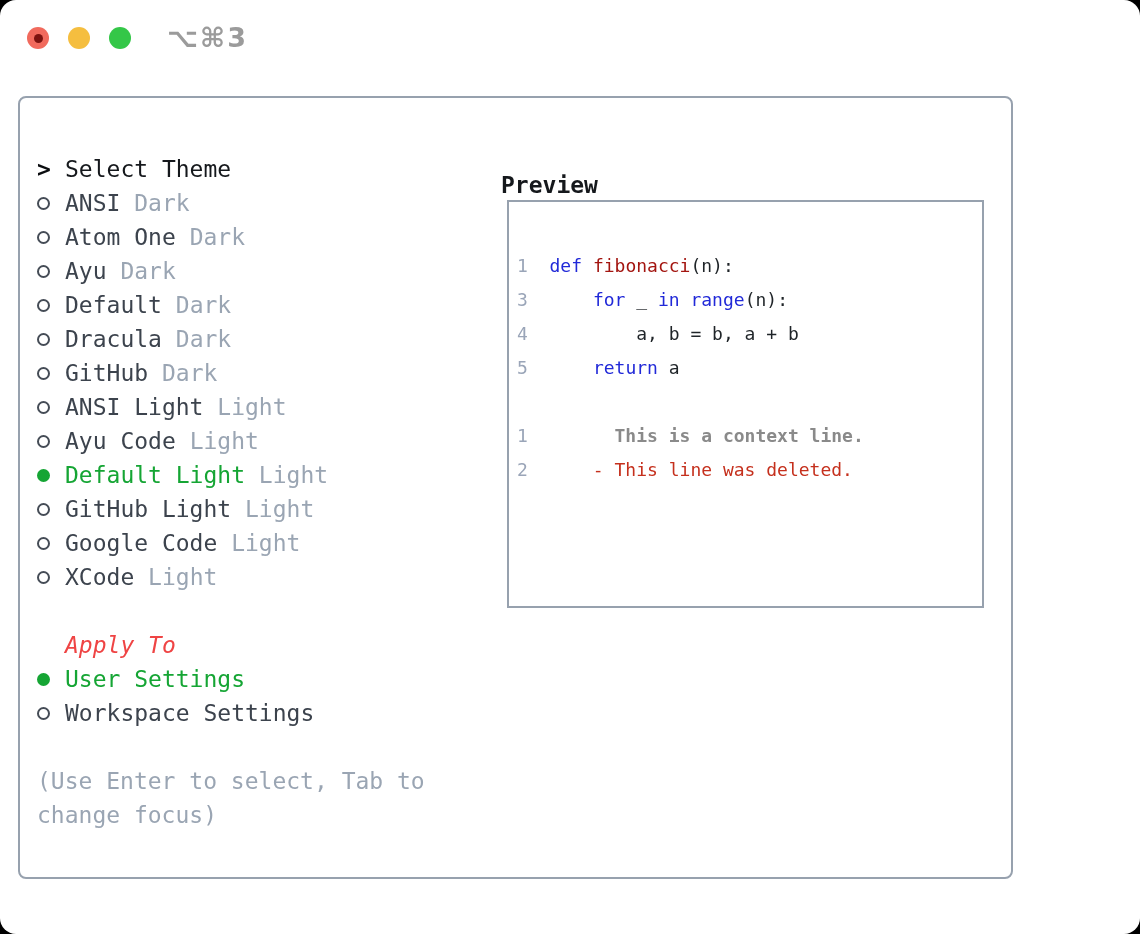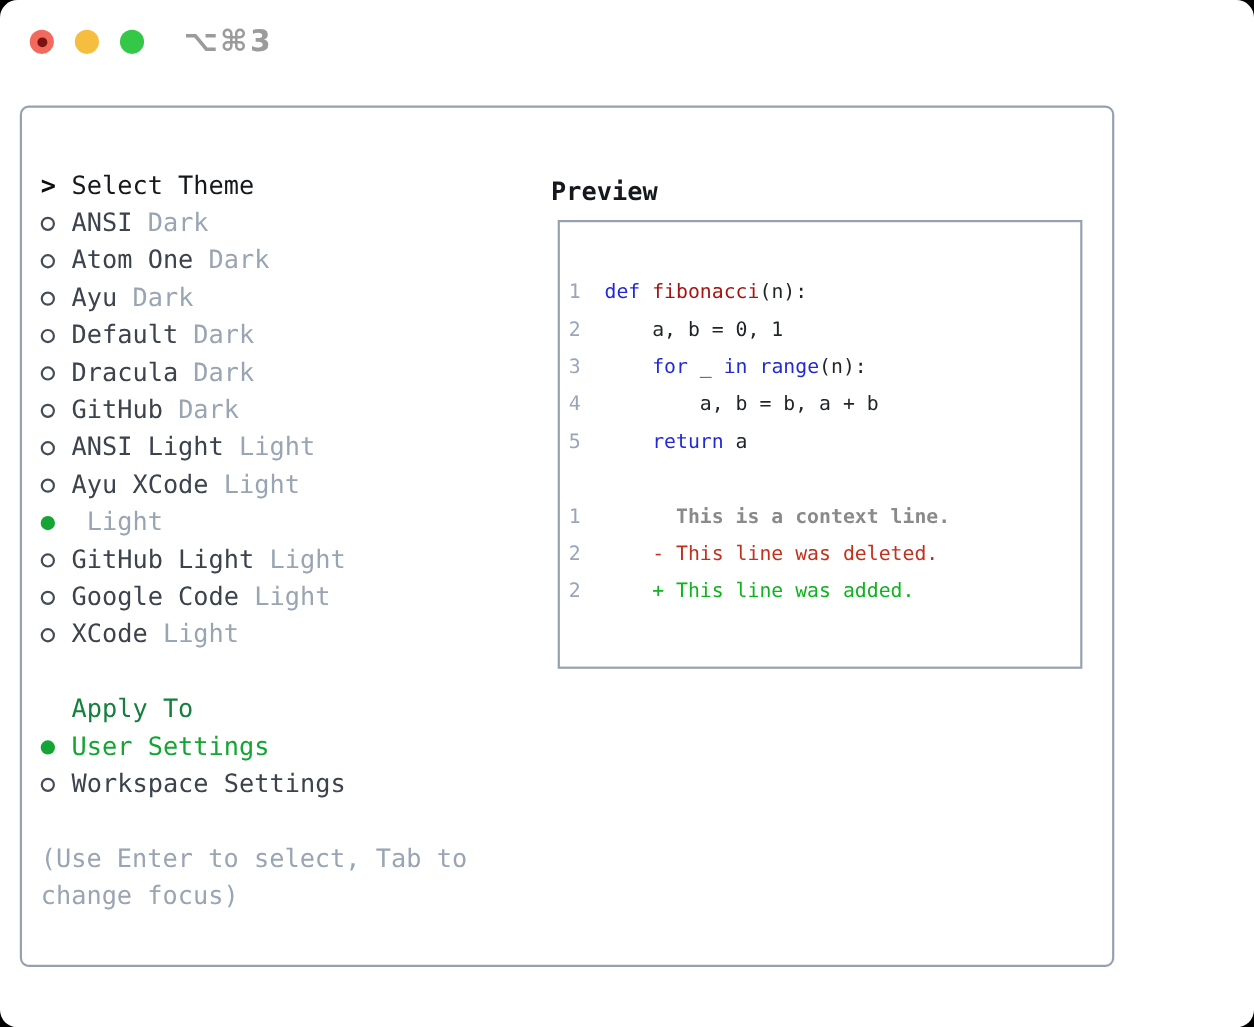--- a/index.html
+++ b/index.html
@@ -32,26 +32,26 @@
   
   .left-col{position:absolute;left:17px;top:54px;font-size:23px;color:var(--c-item);}
   .lrow{height:34px;display:flex;align-items:center;white-space:pre;}
   .marker{width:28px;flex:0 0 28px;display:flex;align-items:center;}
   .ring{width:13px;height:13px;border-radius:50%;border:2px solid #454C56;box-sizing:border-box;}
   .bullet{width:13px;height:13px;border-radius:50%;background:var(--c-green);}
   .cursor{font-weight:bold;color:#0B0D10;}
   .item-name{color:var(--c-item);}
   .item-name.sel{color:var(--c-green);}
   .variant{color:var(--c-muted);}
-  .section-label{color:#15803d;}
+  .section-label{color:#ef4444;font-style:italic;}
   .list-header{font-weight:normal;color:var(--c-header);}
   .hint{color:var(--c-muted);}
 
   
-  .preview-title{position:absolute;left:481px;top:60px;height:34px;display:flex;align-items:center;
+  .preview-title{position:absolute;left:481px;top:70px;height:34px;display:flex;align-items:center;
     font-size:23px;font-weight:bold;color:var(--c-header);}
   .preview-box{position:absolute;left:487px;top:102px;width:477px;height:408px;box-sizing:border-box;
     border:2px solid var(--c-border);background:#fff;overflow:hidden;}
   .code{padding:47px 0 0 8px;font-size:18px;line-height:34px;color:var(--c-code);}
   .code-line{height:34px;white-space:pre;}
   .tok-ln{color:var(--c-ln);}
   .tok-keyword{color:var(--c-keyword);}
   .tok-function{color:var(--c-func);}
   .tok-plain{color:var(--c-code);}
   .tok-context{color:var(--c-ctx);font-weight:bold;}
@@ -77,42 +77,40 @@
   <div class="panel">
     <div class="left-col" id="left-col">
         <div class="lrow"><span class="marker"><span class="cursor">&gt;</span></span><span class="list-header">Select Theme</span></div>
         <div class="lrow"><span class="marker"><span class="ring"></span></span><span class="item-name">ANSI</span><span class="variant"> Dark</span></div>
         <div class="lrow"><span class="marker"><span class="ring"></span></span><span class="item-name">Atom One</span><span class="variant"> Dark</span></div>
         <div class="lrow"><span class="marker"><span class="ring"></span></span><span class="item-name">Ayu</span><span class="variant"> Dark</span></div>
         <div class="lrow"><span class="marker"><span class="ring"></span></span><span class="item-name">Default</span><span class="variant"> Dark</span></div>
         <div class="lrow"><span class="marker"><span class="ring"></span></span><span class="item-name">Dracula</span><span class="variant"> Dark</span></div>
         <div class="lrow"><span class="marker"><span class="ring"></span></span><span class="item-name">GitHub</span><span class="variant"> Dark</span></div>
         <div class="lrow"><span class="marker"><span class="ring"></span></span><span class="item-name">ANSI Light</span><span class="variant"> Light</span></div>
-        <div class="lrow"><span class="marker"><span class="ring"></span></span><span class="item-name">Ayu XCode</span><span class="variant"> Light</span></div>
-        <div class="lrow"><span class="marker"><span class="bullet"></span></span><span class="variant"> Light</span></div>
+        <div class="lrow"><span class="marker"><span class="ring"></span></span><span class="item-name">Ayu Code</span><span class="variant"> Light</span></div>
+        <div class="lrow"><span class="marker"><span class="bullet"></span></span><span class="item-name sel">Default Light</span><span class="variant"> Light</span></div>
         <div class="lrow"><span class="marker"><span class="ring"></span></span><span class="item-name">GitHub Light</span><span class="variant"> Light</span></div>
         <div class="lrow"><span class="marker"><span class="ring"></span></span><span class="item-name">Google Code</span><span class="variant"> Light</span></div>
         <div class="lrow"><span class="marker"><span class="ring"></span></span><span class="item-name">XCode</span><span class="variant"> Light</span></div>
         <div class="lrow"></div>
         <div class="lrow"><span class="marker"></span><span class="section-label">Apply To</span></div>
         <div class="lrow"><span class="marker"><span class="bullet"></span></span><span class="item-name sel">User Settings</span></div>
         <div class="lrow"><span class="marker"><span class="ring"></span></span><span class="item-name">Workspace Settings</span></div>
         <div class="lrow"></div>
         <div class="lrow hint">(Use Enter to select, Tab to</div>
         <div class="lrow hint">change focus)</div>
       </div>
     <div class="preview-title">Preview</div>
     <div class="preview-box">
       <div class="code" id="code">
           <div class="code-line"><span class="tok-ln">1  </span><span class="tok-keyword">def</span><span class="tok-plain"> </span><span class="tok-function">fibonacci</span><span class="tok-plain">(n):</span></div>
-          <div class="code-line"><span class="tok-ln">2  </span><span class="tok-plain">    a, b = 0, 1</span></div>
           <div class="code-line"><span class="tok-ln">3  </span><span class="tok-plain">    </span><span class="tok-keyword">for</span><span class="tok-plain"> _ </span><span class="tok-keyword">in</span><span class="tok-plain"> </span><span class="tok-keyword">range</span><span class="tok-plain">(n):</span></div>
           <div class="code-line"><span class="tok-ln">4  </span><span class="tok-plain">        a, b = b, a + b</span></div>
           <div class="code-line"><span class="tok-ln">5  </span><span class="tok-plain">    </span><span class="tok-keyword">return</span><span class="tok-plain"> a</span></div>
           <div class="code-line"><span class="tok-ln"></span></div>
           <div class="code-line"><span class="tok-ln">1  </span><span class="tok-context">      This is a context line.</span></div>
           <div class="code-line"><span class="tok-ln">2  </span><span class="tok-deleted">    - This line was deleted.</span></div>
-          <div class="code-line"><span class="tok-ln">2  </span><span class="tok-added">    + This line was added.</span></div>
         </div>
     </div>
   </div>
 
 </div>
 
 </body></html>

